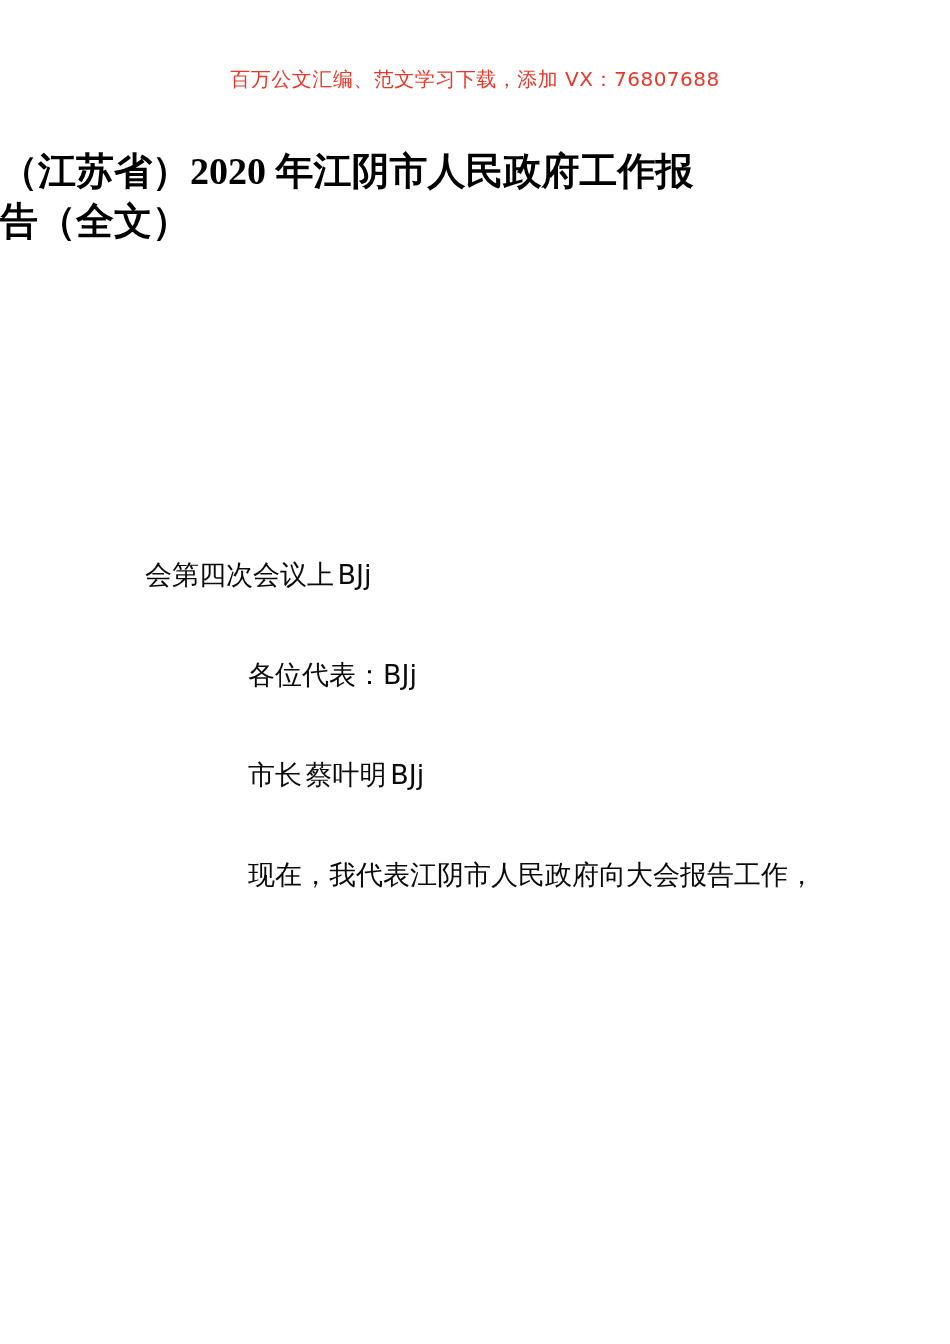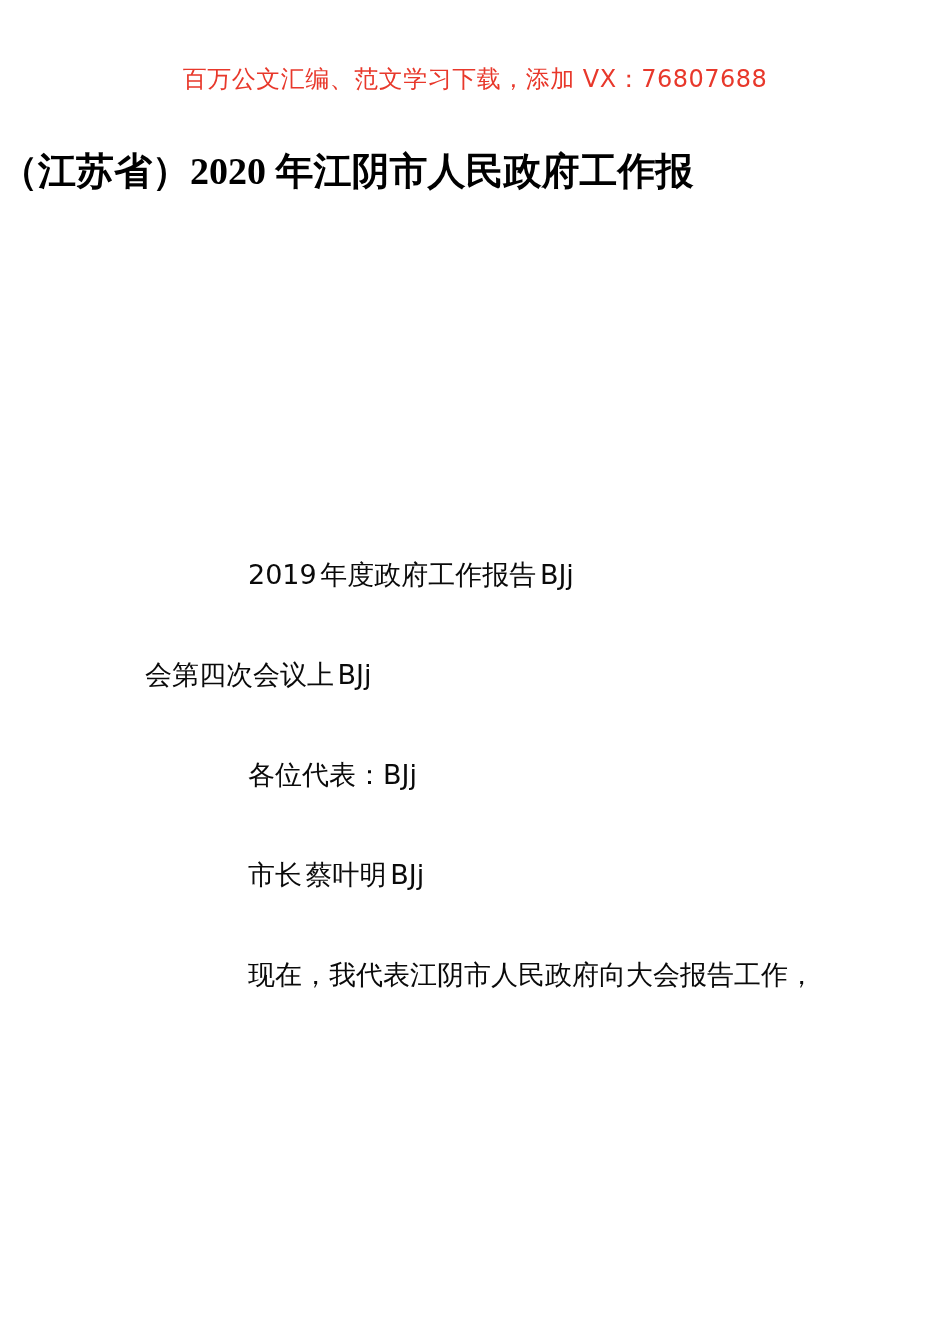--- a/index.html
+++ b/index.html
@@ -15,21 +15,21 @@
     overflow: hidden;
     font-family: "DejaVu Sans", sans-serif;
     color: #000000;
   }
   .promo-banner {
     position: absolute;
     top: 64px;
     left: 0;
     width: 100%;
     text-align: center;
-    font-size: 24px;
+    font-size: 20px;
     line-height: 30px;
     color: #e8382b;
     letter-spacing: 0.5px;
     white-space: nowrap;
   }
   .doc-title {
     position: absolute;
     top: 146px;
     left: 0;
     width: 100%;
@@ -67,27 +67,25 @@
 </style>
 </head>
 <body>
 
 <div class="page">
 
   <div class="promo-banner" style="color: rgb(232, 56, 43);">百万公文汇编、范文学习下载，添加 VX：76807688</div>
 
   <div class="doc-title">
     <span class="title-line">（江苏省）2020 年江阴市人民政府工作报</span>
+    <span class="title-line">告（全文）</span>
   </div>
 
   <div class="content">
 
-    <div class="para">
-      <span class="line indent">2019 年度政府工作报告 BJj</span>
-    </div>
 
     <div class="para">
       <span class="line">会第四次会议上 BJj</span>
     </div>
 
     <div class="para">
       <span class="line indent">各位代表：BJj</span>
     </div>
 
     <div class="para">

